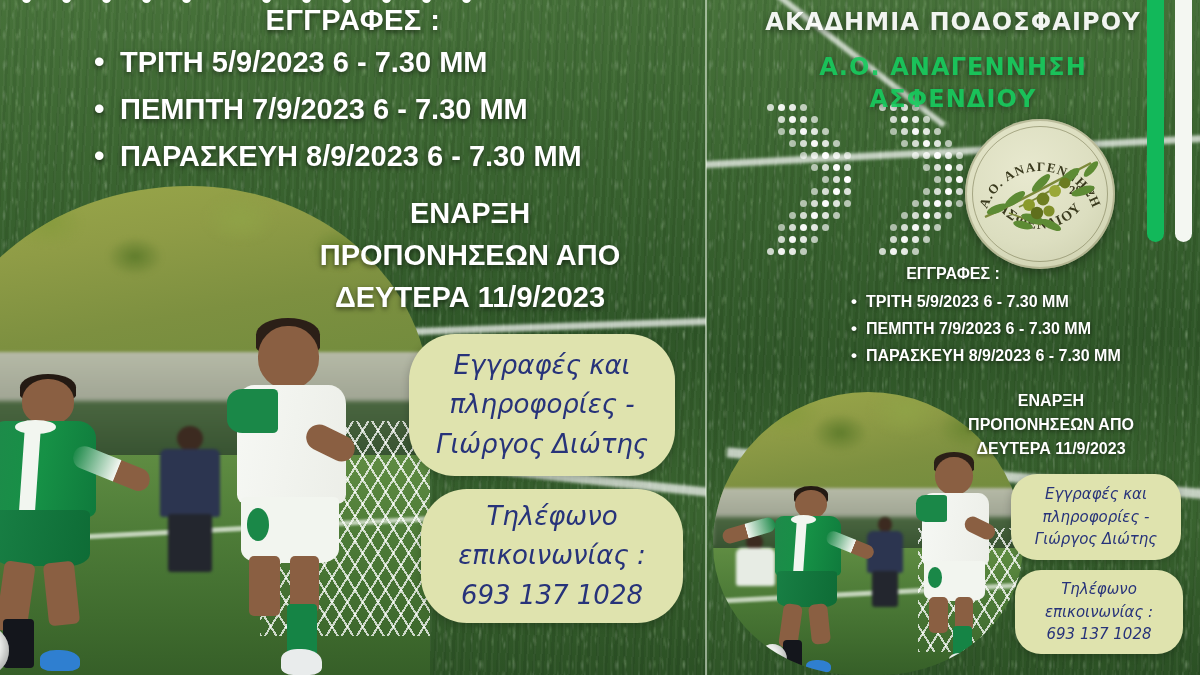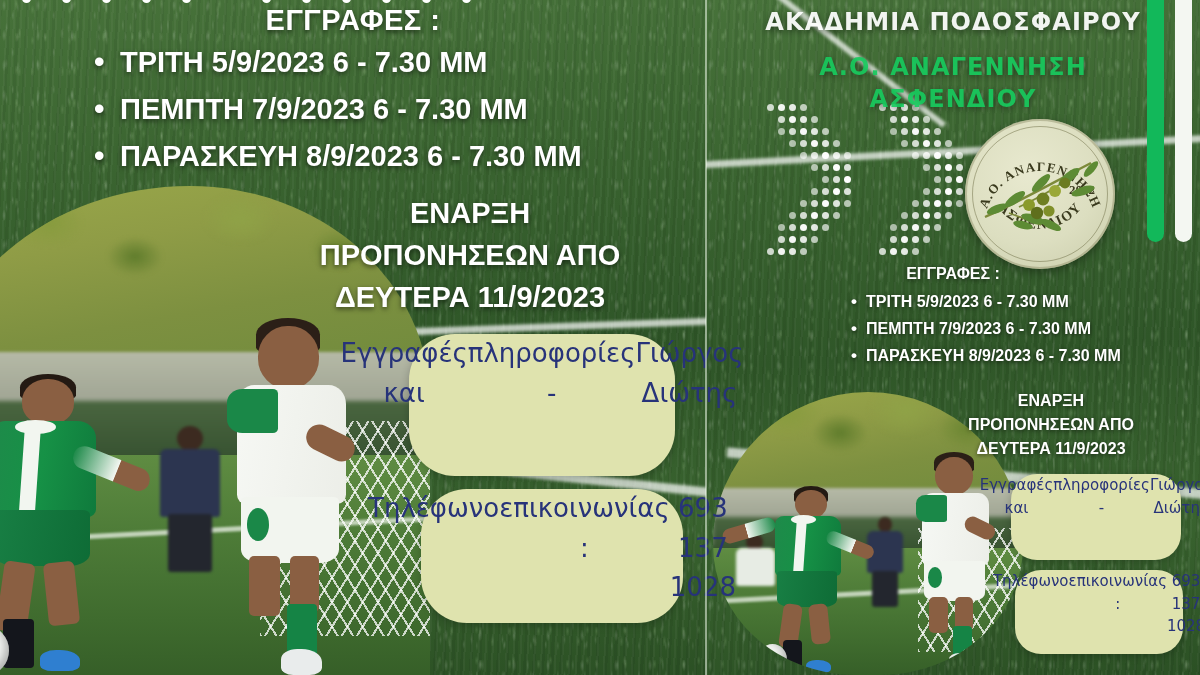--- a/index.html
+++ b/index.html
@@ -100,22 +100,23 @@
   }
 
   
   .callout {
     position: absolute; z-index: 30;
     background: #dfe3ae;
     border-radius: 40px;
     color: #27337a;
     font-family: "DejaVu Sans", sans-serif;
     text-align: center;
-    display: flex; flex-direction: row; justify-content: center;
+    display: flex; flex-direction: column; justify-content: center;
     box-shadow: 0 2px 8px rgba(0,0,0,.22);
+    font-style: italic;
   }
   .callout span { display: block; }
 
   .callout-l1 {
     left: 409px; top: 334px; width: 266px; height: 142px;
     font-size: 26px; line-height: 1.52;
     border-radius: 46px 46px 46px 46px;
   }
   .callout-l2 {
     left: 421px; top: 489px; width: 262px; height: 134px;

